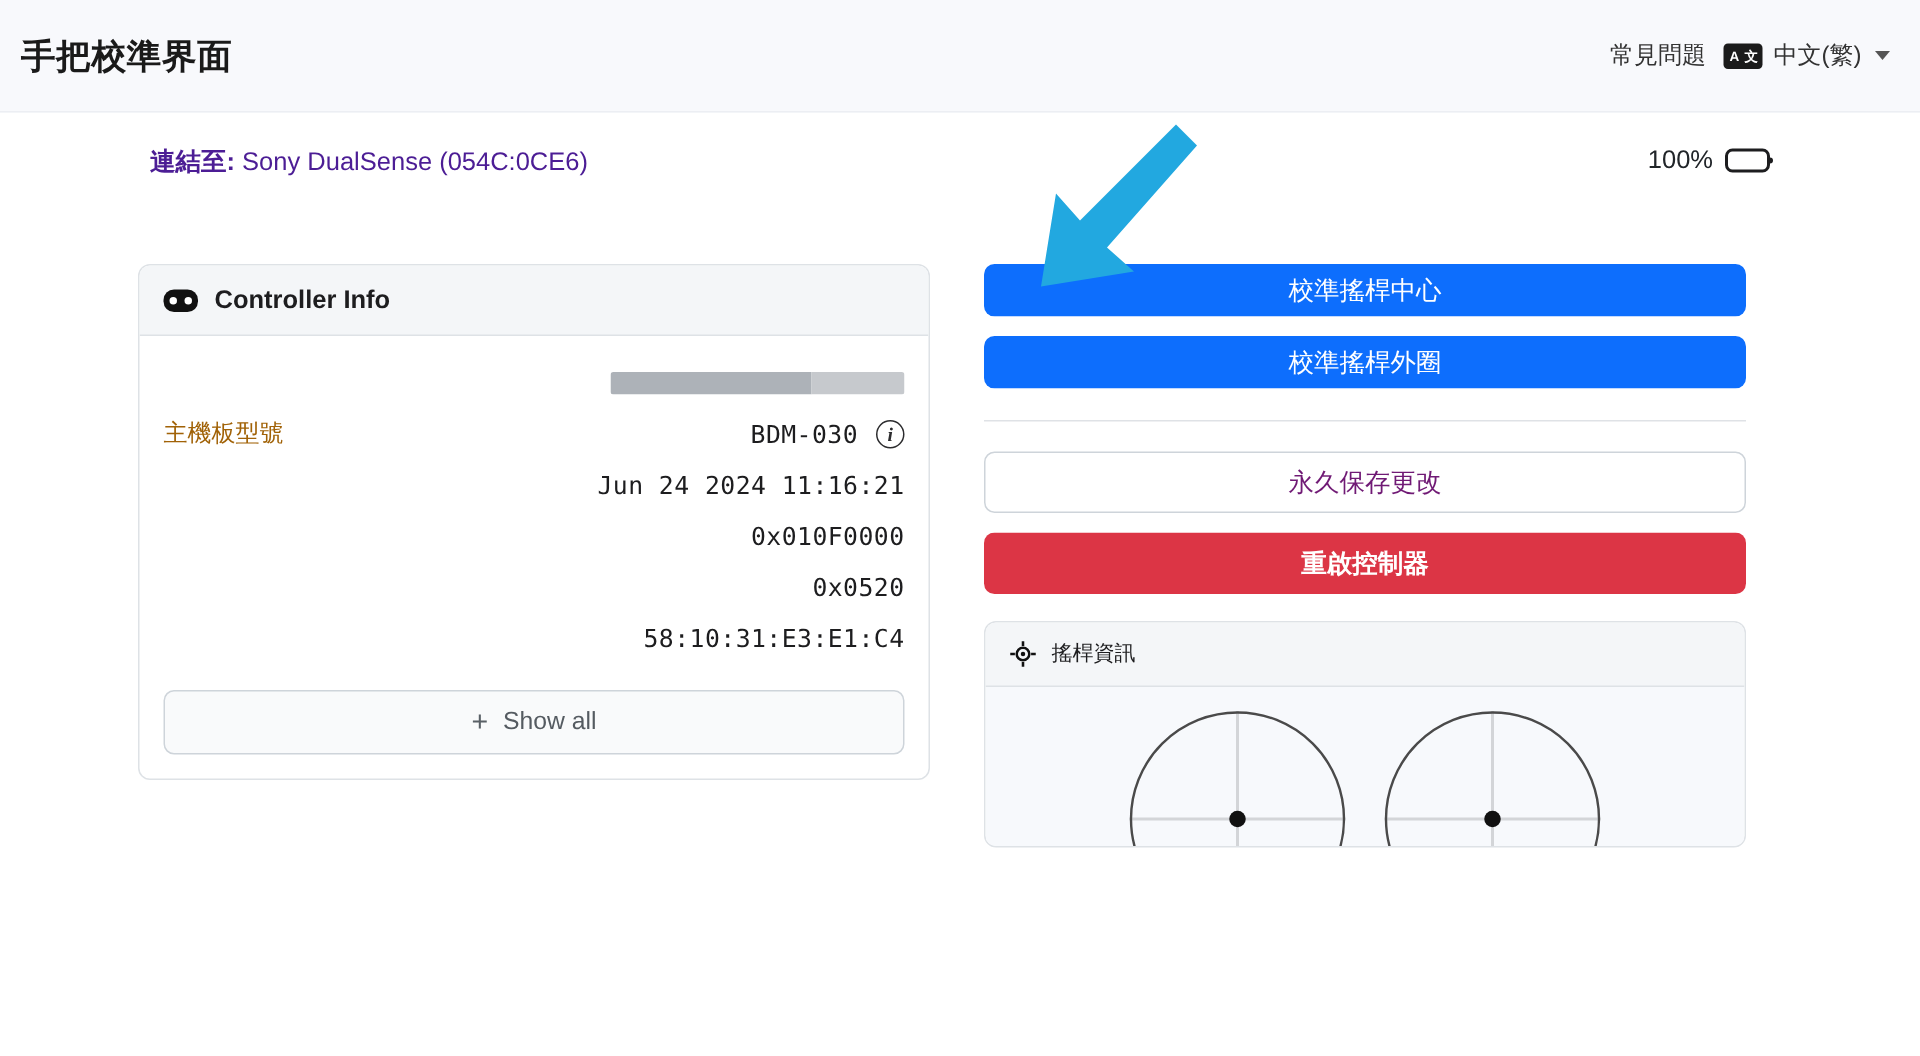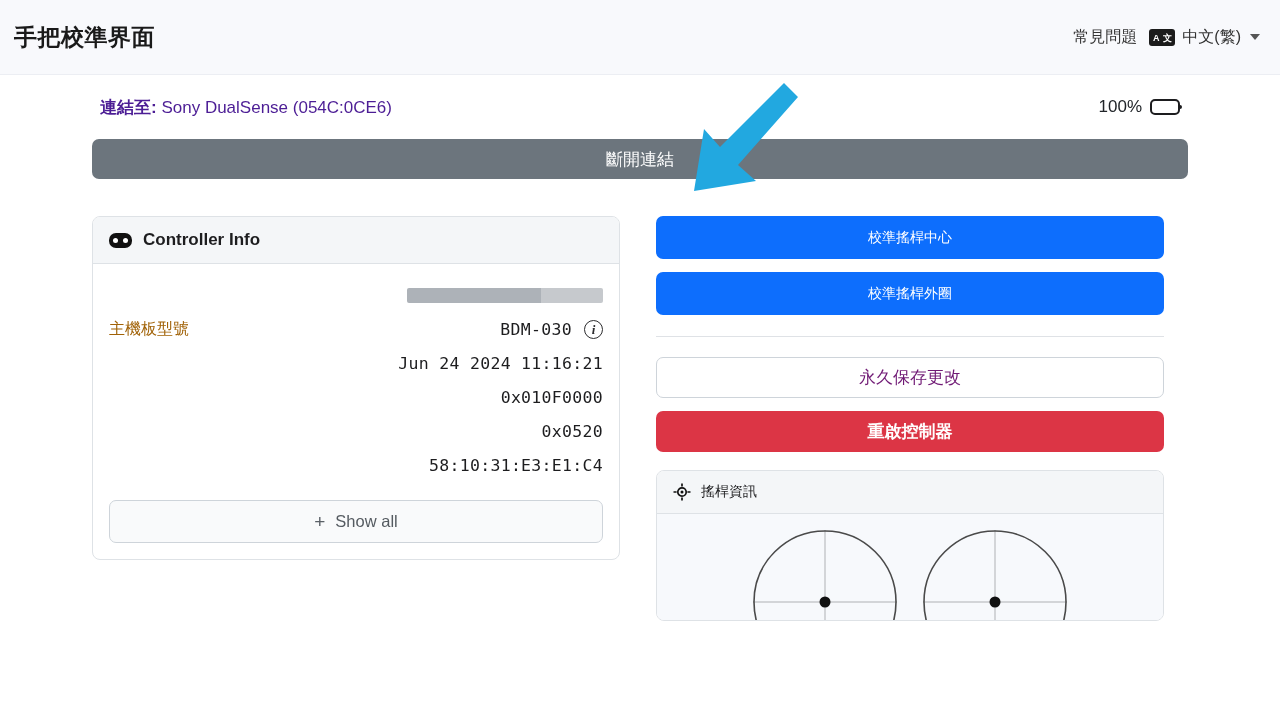--- a/index.html
+++ b/index.html
@@ -220,24 +220,24 @@
     background: #f9fafb;
     color: #555b61;
     font-size: 16.5px;
     gap: 10px;
     border-radius: 7px;
   }
   .plus-icon { font-size: 19px; line-height: 1; color:#5a6066; }
 
   
   .btn-blue {
-    height: 43px;
+    height: 35px;
     background: #0d6efd;
     color: #fff;
-    font-size: 14px;
+    font-size: 17px;
     margin-bottom: 13px;
   }
   .btn-blue em { font-style: italic; }
   .divider {
     border: none;
     border-top: 1px solid #dfe2e6;
     margin: 21px 0 20px;
   }
   .btn-save {
     height: 41px;
@@ -320,21 +320,20 @@
       <span>Sony DualSense (054C:0CE6)</span>
     </div>
     <div class="battery-wrap">
       <span>100%</span>
       <span class="battery-icon">
         <span class="battery-fill" style="width: 100%;"></span>
       </span>
     </div>
   </div>
 
-  <button class="btn btn-disconnect">斷開連結</button>
 
   <div class="cols">
 
     <div class="col-left">
       <div class="card">
         <div class="card-header">
           <span class="gamepad-icon">
             <span class="l"></span>
               <span class="r"></span>
           </span>

